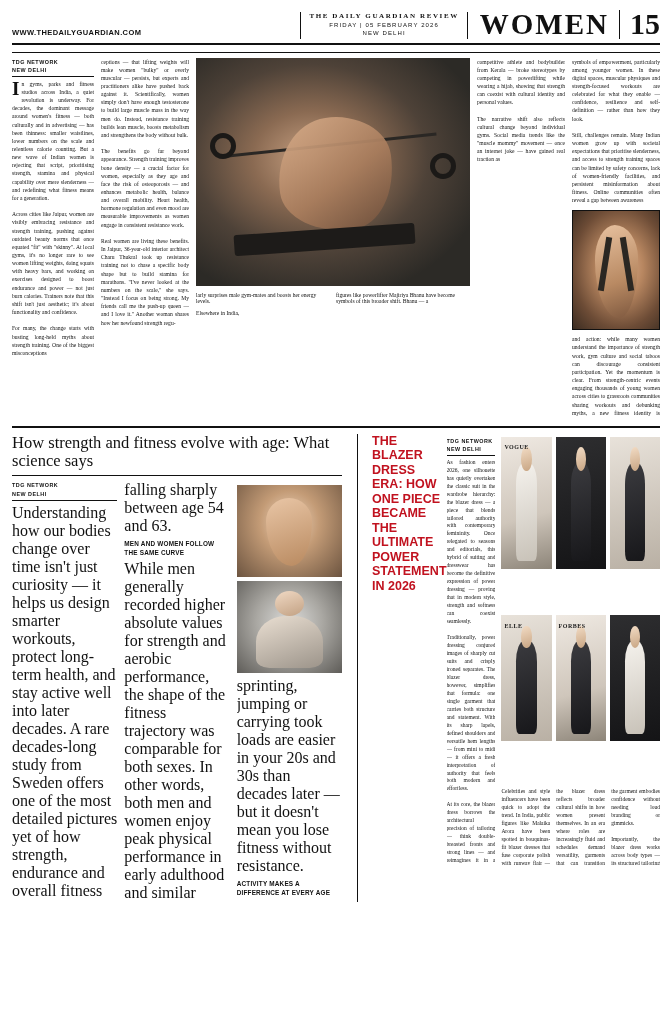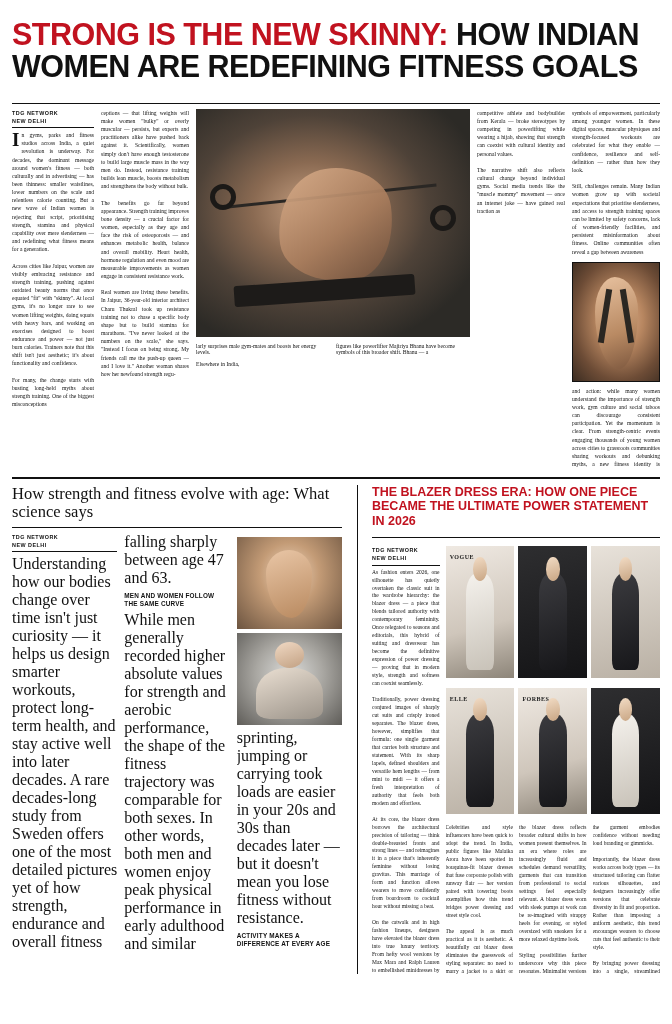--- a/index.html
+++ b/index.html
@@ -303,21 +303,21 @@
     background: linear-gradient(160deg,#f0d9c4,#c2a183);
   }
   .ph-b .shoulders {
     position: absolute; left: 18%; top: 38%;
     width: 64%; height: 56%;
     background: linear-gradient(160deg,#eadfd2,#9c948a);
     border-radius: 44% 44% 20% 20% / 50% 50% 18% 18%;
   }
 
   
-  .right-col { display: flex; flex-direction: column; }
+  .right-col { display: flex; }
   .fashion-body {
     display: grid;
     grid-template-columns: 1fr 1fr 1fr 1fr;
     gap: 6px;
     margin-top: 3px;
     height: 428px;
     overflow: hidden;
   }
 
   .fash-photos {
@@ -363,24 +363,31 @@
   }
   .fp .logo-tag.dark { color: #1a1a1a; }
 
   .colwrap { overflow: hidden; }
 </style>
 </head>
 <body>
 
 <div class="page">
 
-
-  <h1 class="lead-head">
-    <span class="red">STRONG IS THE NEW SKINNY:</span><span> HOW INDIAN WOMEN ARE REDEFINING FITNESS GOALS</span>
-  </h1>
+  <div class="masthead">
+    <div class="mh-left">WWW.THEDAILYGUARDIAN.COM</div>
+    <div class="mh-center">
+      <div class="pub">THE DAILY GUARDIAN REVIEW</div>
+      <div class="date">FRIDAY | 05 FEBRUARY 2026</div>
+      <div class="place">NEW DELHI</div>
+    </div>
+    <div class="mh-section">WOMEN</div>
+    <div class="mh-page">15</div>
+  </div>
+
   <div class="rule-thin"></div>
 
   <div class="lead-wrap">
 
     <div class="col colwrap">
       <div class="byline">
         <div>TDG NETWORK</div>
         <div>NEW DELHI</div>
       </div>
       <div class="body dropcap" style="white-space:pre-line">In gyms, parks and fitness studios across India, a quiet revolution is underway. For decades, the dominant message around women's fitness — both culturally and in advertising — has been thinness: smaller waistlines, lower numbers on the scale and relentless calorie counting. But a new wave of Indian women is rejecting that script, prioritising strength, stamina and physical capability over mere slenderness — and redefining what fitness means for a generation.
@@ -450,21 +457,21 @@
         <div class="colwrap">
           <div class="byline">
             <div>TDG NETWORK</div>
             <div>NEW DELHI</div>
           </div>
           <div class="body">Understanding how our bodies change over time isn't just curiosity — it helps us design smarter workouts, protect long-term health, and stay active well into later decades. A rare decades-long study from Sweden offers one of the most detailed pictures yet of how strength, endurance and overall fitness rise, peak, and decline throughout life, showing that physical change is a gradual, measurable arc rather than a sudden drop-off in old age.</div>
 
         </div>
 
         <div class="colwrap">
-          <div class="body">falling sharply between age 47 and 63.</div>
+          <div class="body">falling sharply between age 54 and 63.</div>
           <div class="subhead">MEN AND WOMEN FOLLOW THE SAME CURVE</div>
           <div class="body" style="white-space:pre-line">While men generally recorded higher absolute values for strength and aerobic performance, the shape of the fitness trajectory was comparable for both sexes. In other words, both men and women enjoy peak physical performance in early adulthood and similar rates of decline after midlife — it's the rate of change, not the pattern, that's shared.</div>
 
         </div>
 
         <div class="colwrap">
           <div class="photo ph-small ph-a">
             <div class="grad"></div>
               <div class="body-sil"></div>
           </div>

